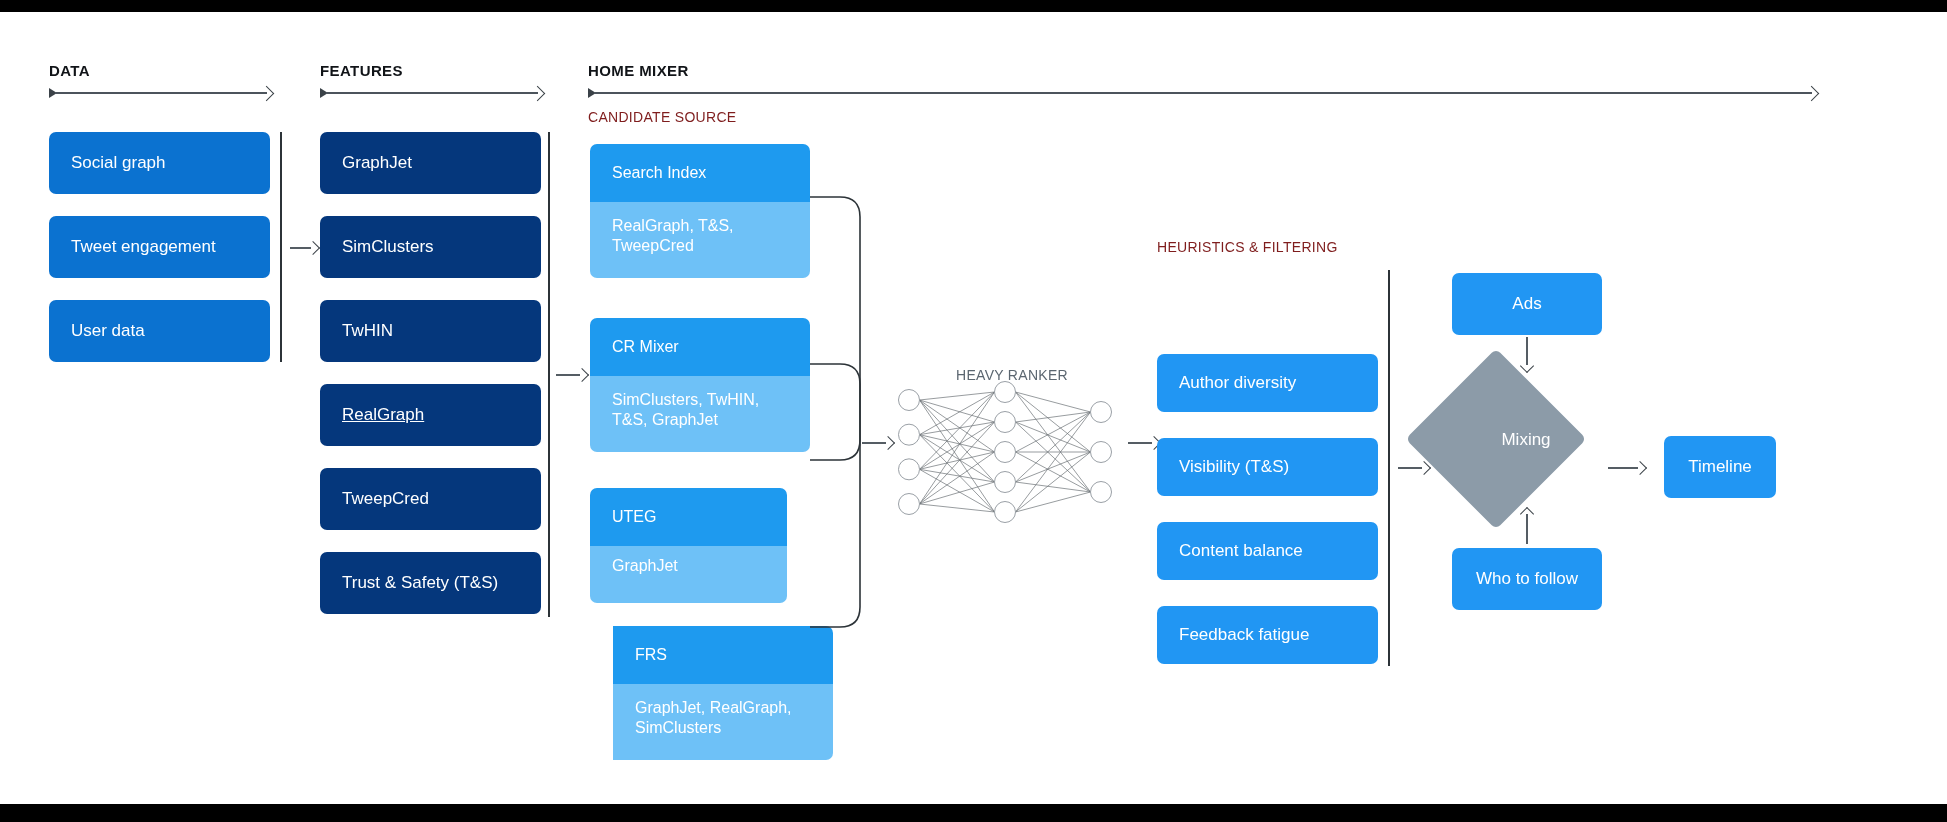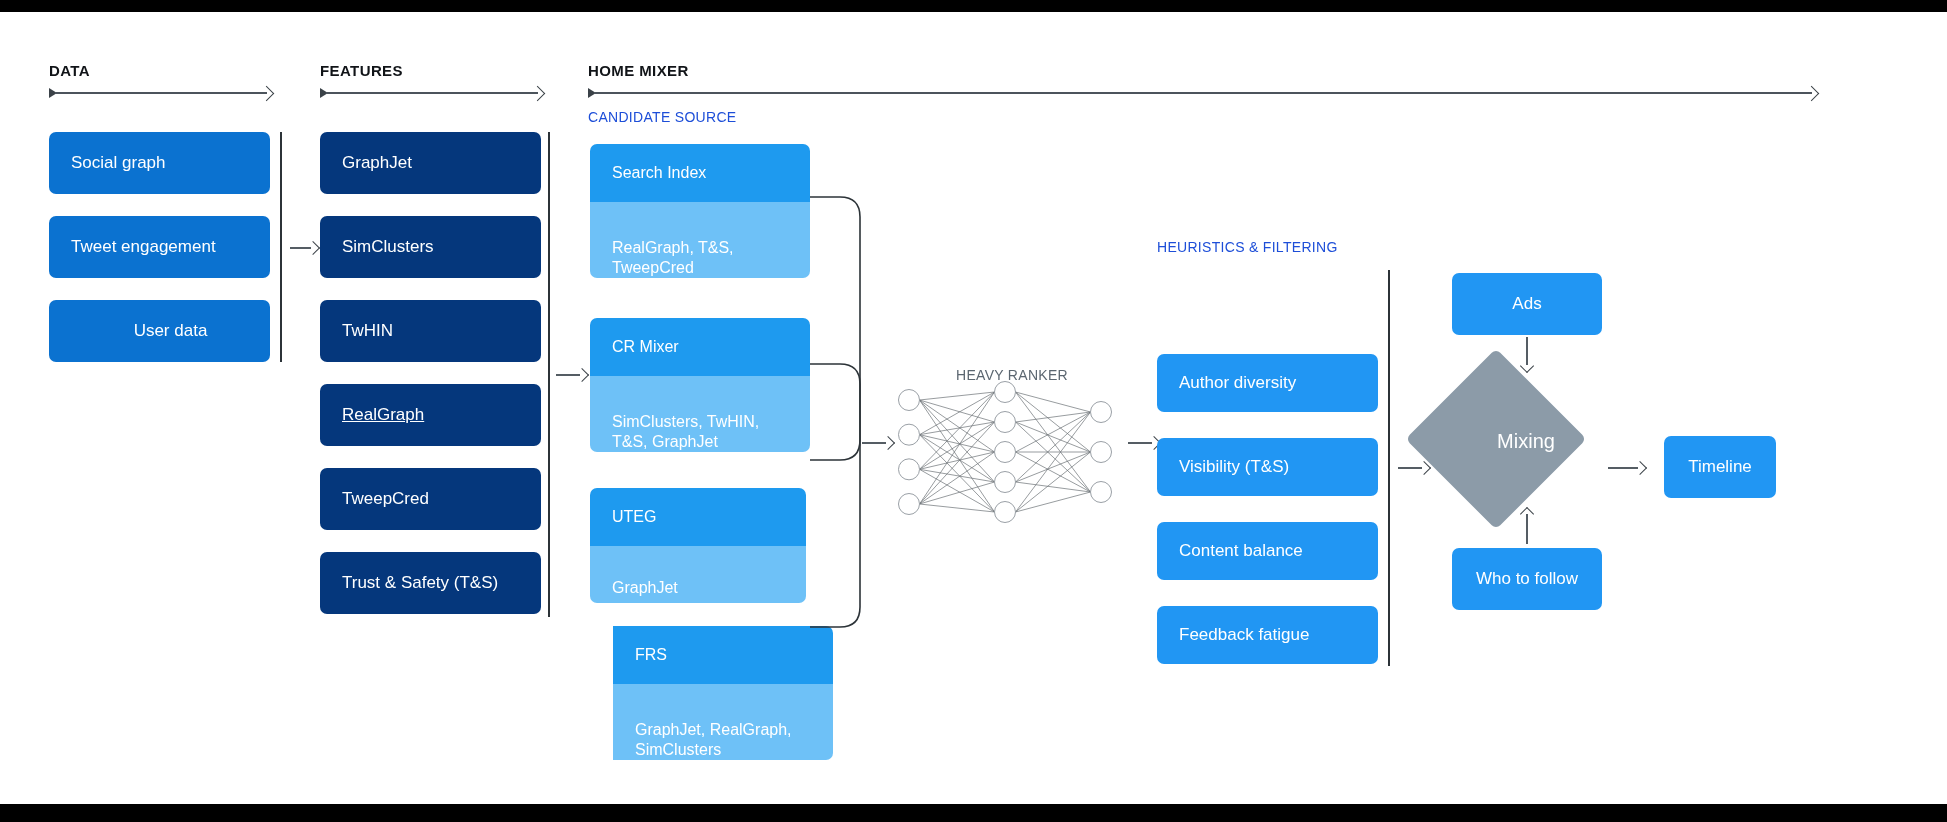--- a/index.html
+++ b/index.html
@@ -2,53 +2,53 @@
 <html><head>
 <meta charset="utf-8">
 <style>
   html,body{margin:0;padding:0;background:#000;}
   body{width:1947px;height:822px;overflow:hidden;font-family:"Liberation Sans",sans-serif;}
   #canvas{position:absolute;left:0;top:12px;width:1947px;height:792px;background:#ffffff;}
   .bar-top{position:absolute;left:0;top:0;width:1947px;height:12px;background:#000;}
   .bar-bottom{position:absolute;left:0;top:804px;width:1947px;height:18px;background:#000;}
 
   .sec-title{position:absolute;font-size:15px;font-weight:bold;color:#111418;letter-spacing:.4px;}
-  .sec-sub{position:absolute;font-size:14px;color:#1d4ed8;letter-spacing:.3px;}
+  .sec-sub{position:absolute;font-size:14px;color:#7f1d1d;letter-spacing:.3px;}
 
   .axis{position:absolute;height:12px;}
   .axis .ln{position:absolute;left:6px;top:5px;height:1.6px;background:#4c545c;}
   .axis .hd{position:absolute;left:0;top:1px;width:0;height:0;border-top:5px solid transparent;border-bottom:5px solid transparent;border-left:8px solid #3b4248;}
   .axis .tl{position:absolute;top:0px;width:0;height:0;border-top:6px solid transparent;border-bottom:6px solid transparent;border-left:9px solid transparent;}
   .axis .tl:before{content:"";position:absolute;left:-9px;top:-5px;width:10px;height:10px;border-right:1.6px solid #3b4248;border-top:1.6px solid #3b4248;transform:rotate(45deg);}
 
   .box{position:absolute;border-radius:7px;display:flex;align-items:center;box-sizing:border-box;padding-left:22px;color:#fff;font-size:17px;}
   .box.dataclr{background:#0B72D0;}
   .box.featclr{background:#05377C;}
   .box.heurclr{background:#2196F3;}
   .box.accent{background:#2196F3;}
 
   .cs{position:absolute;border-radius:7px;overflow:hidden;}
   .cs .head{background:#1E9AEF;color:#fff;font-size:16px;display:flex;align-items:center;padding-left:22px;box-sizing:border-box;}
   .cs .body{background:#6EC1F7;color:#fff;font-size:16px;padding:0 18px 0 22px;box-sizing:border-box;display:flex;align-items:flex-start;line-height:1.28;}
-  .cs .body span{display:block;padding-top:14px;margin-top:22px;}
+  .cs .body span{display:block;padding-top:14px;}
 
   .vdiv{position:absolute;width:2px;background:#2c3338;}
   .arrow{position:absolute;height:11px;}
   .arrow .ln{position:absolute;left:0;top:5px;height:1.5px;background:#555d64;}
   .arrow .hd:before{content:"";position:absolute;top:0px;width:9px;height:9px;border-right:1.7px solid #3b4248;border-top:1.7px solid #3b4248;transform:rotate(45deg);}
   .arrow .hd{position:absolute;top:1px;}
 
   .varrow{position:absolute;width:11px;}
   .varrow .ln{position:absolute;left:5px;top:0;width:1.5px;background:#555d64;}
   .varrow .hd{position:absolute;left:1px;}
   .varrow .hd:before{content:"";position:absolute;width:9px;height:9px;border-right:1.7px solid #3b4248;border-bottom:1.7px solid #3b4248;transform:rotate(45deg);}
   .varrow.up .hd:before{border-right:none;border-bottom:none;border-left:1.7px solid #3b4248;border-top:1.7px solid #3b4248;}
 
   .diamond{position:absolute;background:#8C9BA8;}
-  .diamond-lbl{position:absolute;color:#fff;font-size:20px;text-align:center;}
+  .diamond-lbl{position:absolute;color:#fff;font-size:17px;text-align:center;}
 
   .hr-title{position:absolute;font-size:14px;color:#5b6670;letter-spacing:.3px;}
 </style>
 </head>
 <body>
 
 <div class="bar-top"></div>
 <div class="bar-bottom"></div>
 
 <div id="canvas">
@@ -77,21 +77,21 @@
   <div class="sec-sub" style="left:588px;top:97px;">CANDIDATE SOURCE</div>
   <div class="sec-sub" style="left:1157px;top:227px;">HEURISTICS &amp; FILTERING</div>
   <div class="hr-title" style="left:956px;top:355px;">HEAVY RANKER</div>
 
   <div class="box dataclr" style="left:49px;top:120px;width:221px;height:62px;">
     <span>Social graph</span>
   </div>
   <div class="box dataclr" style="left:49px;top:204px;width:221px;height:62px;">
     <span>Tweet engagement</span>
   </div>
-  <div class="box dataclr" style="left:49px;top:288px;width:221px;height:62px;justify-content:center;">
+  <div class="box dataclr" style="left:49px;top:288px;width:221px;height:62px;">
     <span>User data</span>
   </div>
 
   <div class="vdiv" style="left:280px;top:120px;height:230px;"></div>
 
   <div class="arrow" style="left:290px;top:230px;width:30px;">
     <div class="ln" style="width:21px;"></div>
     <div class="hd" style="left:18px;"></div>
   </div>
 
@@ -130,21 +130,21 @@
   </div>
 
   <div class="cs" style="left:590px;top:306px;width:220px;height:134px;">
     <div class="head" style="height:58px;">CR Mixer</div>
     <div class="body" style="height:76px;">
         <span style="white-space:pre-line;">SimClusters, TwHIN,
 T&amp;S, GraphJet</span>
       </div>
   </div>
 
-  <div class="cs" style="left:590px;top:476px;width:216px;height:115px;">
+  <div class="cs" style="left:590px;top:476px;width:197px;height:115px;">
     <div class="head" style="height:58px;">UTEG</div>
     <div class="body" style="height:57px;">
         <span style="white-space:pre-line;padding-top:10px;">GraphJet</span>
       </div>
   </div>
 
   <div class="cs" style="left:590px;top:614px;width:220px;height:134px;padding-left:23px;">
     <div class="head" style="height:58px;">FRS</div>
     <div class="body" style="height:76px;">
         <span style="white-space:pre-line;">GraphJet, RealGraph,

